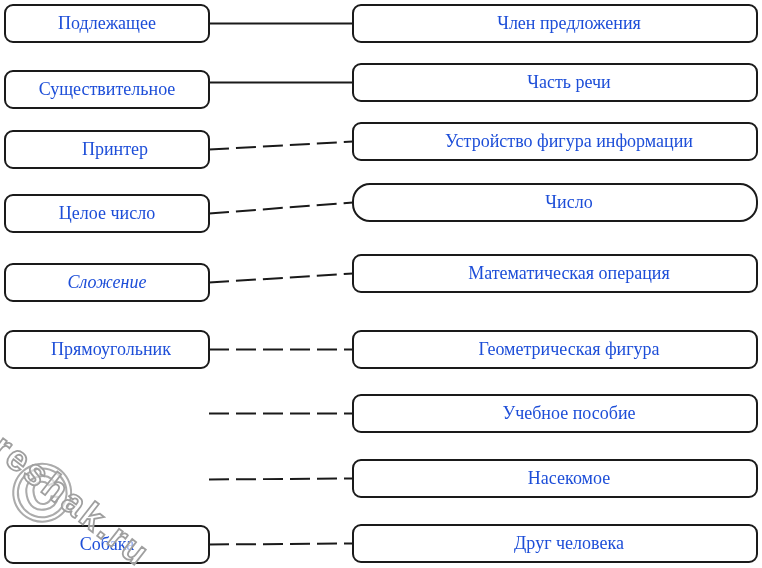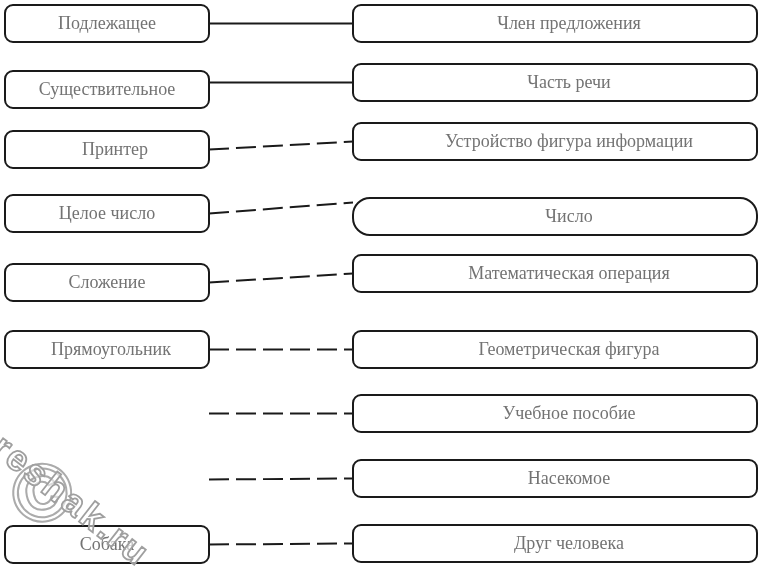--- a/index.html
+++ b/index.html
@@ -28,33 +28,33 @@
     box-sizing: border-box;
     height: 39px;
     border: 2px solid #1a1a1a;
     border-radius: 9px;
     background: #ffffff;
     display: flex;
     align-items: center;
     justify-content: center;
     z-index: 2;
     font-size: 18px;
-    color: #737373;
+    color: #1d4ed8;
     white-space: nowrap;
   }
   .box.left  { left: 4px;   width: 206px; }
   .box.right { left: 352px; width: 406px; padding-left: 28px; }
 
   
   .l0 { top: 4px; }   .l1 { top: 70px; }  .l2 { top: 130px; padding-left: 16px; }
-  .l3 { top: 194px; } .l4 { top: 263px; } .l5 { top: 330px; padding-left: 8px; }
+  .l3 { top: 194px; } .l4 { top: 263px; font-style: italic; } .l5 { top: 330px; padding-left: 8px; }
   .l6 { top: 394px; } .l7 { top: 460px; } .l8 { top: 525px; }
   
   .r0 { top: 4px; }   .r1 { top: 63px; }  .r2 { top: 122px; }
-  .r3 { top: 197px; border-radius: 18px; } .r4 { top: 254px; } .r5 { top: 330px; }
+  .r3 { top: 183px; border-radius: 18px; } .r4 { top: 254px; } .r5 { top: 330px; }
   .r6 { top: 394px; } .r7 { top: 459px; } .r8 { top: 524px; }
 
   .watermark {
     position: absolute;
     left: 0;
     top: 0;
     width: 762px;
     height: 568px;
     z-index: 3;
     pointer-events: none;

